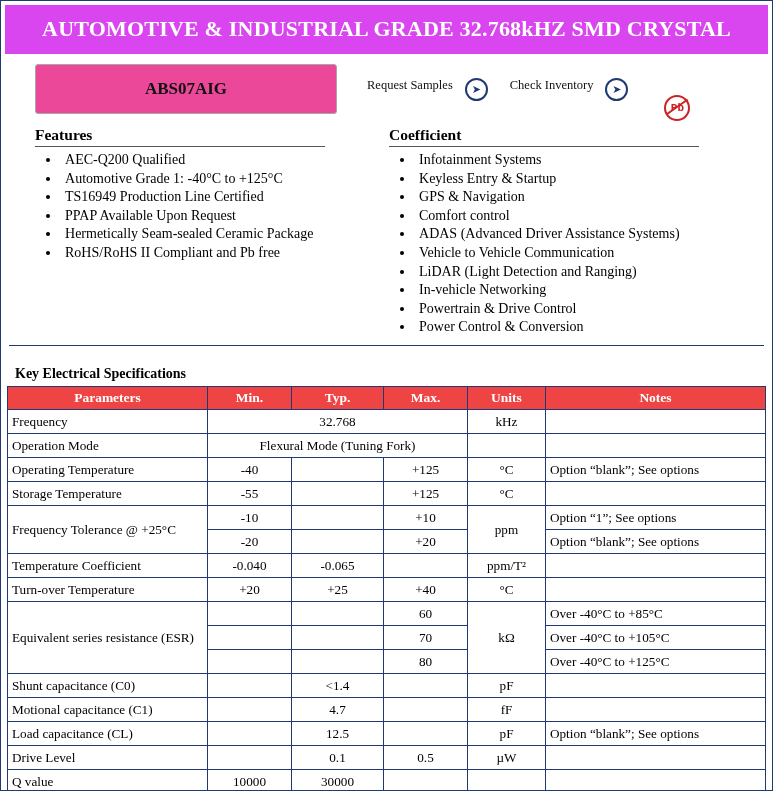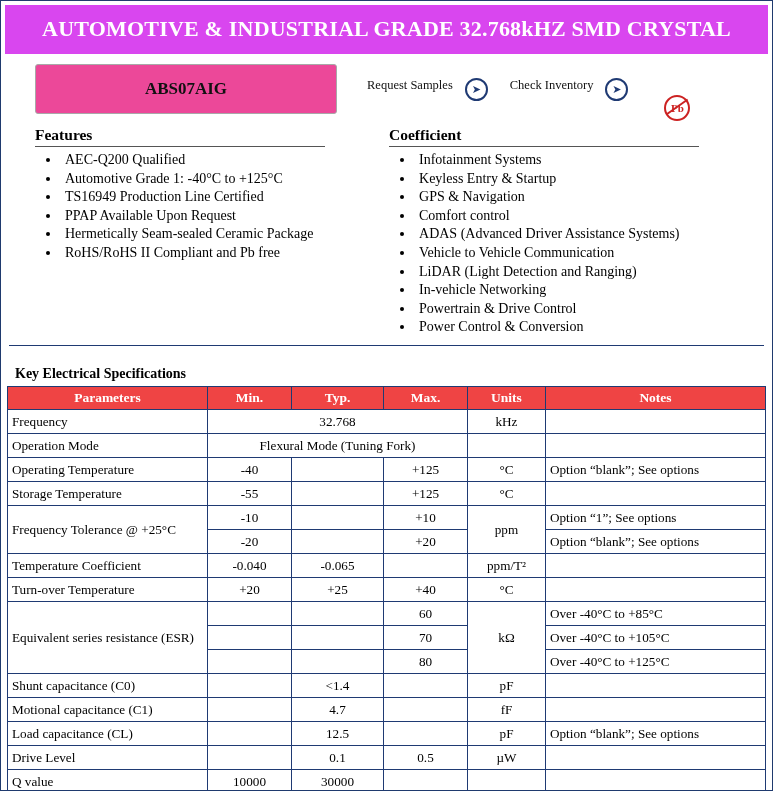--- a/index.html
+++ b/index.html
@@ -106,37 +106,38 @@
     width: 22px;
     height: 22px;
     border: 2px solid #cc2222;
     border-radius: 50%;
     color: #cc2222;
     font-size: 11px;
     font-weight: bold;
     display: flex;
     align-items: center;
     justify-content: center;
-    font-family: Liberation Serif, serif;
+    font-family: Liberation Mono, monospace;
   }
   .pb-icon::after {
     content: "";
     position: absolute;
     left: -2px;
     top: 9px;
     width: 26px;
     height: 2px;
     background: #cc2222;
     transform: rotate(-35deg);
   }
 
   
   .cols {
     display: flex;
     padding: 6px 12px 0 12px;
+    justify-content: flex-end;
   }
   .col-left { width: 49%; padding-left: 22px; box-sizing: border-box; }
   .col-right { width: 51%; padding-left: 10px; box-sizing: border-box; }
   .sec-title {
     font-weight: bold;
     font-size: 15.5px;
     padding-bottom: 2px;
     margin-bottom: 4px;
   }
   .col-left .sec-title { border-bottom: 1px solid #555; width: 290px; }

